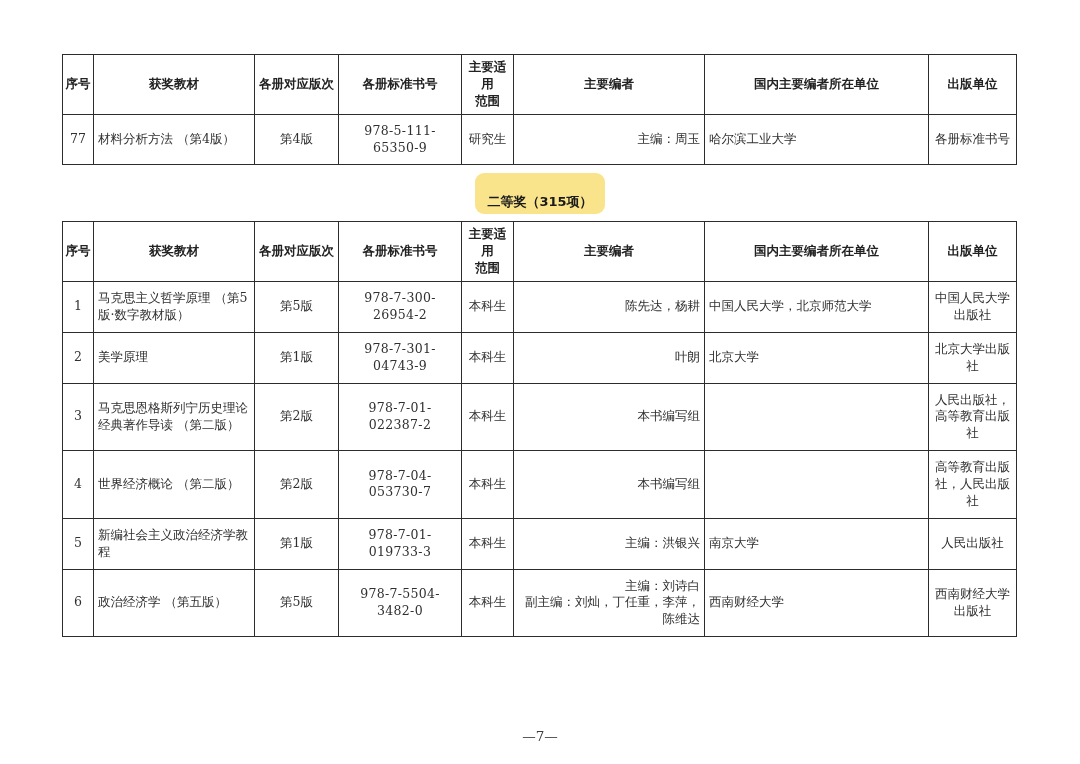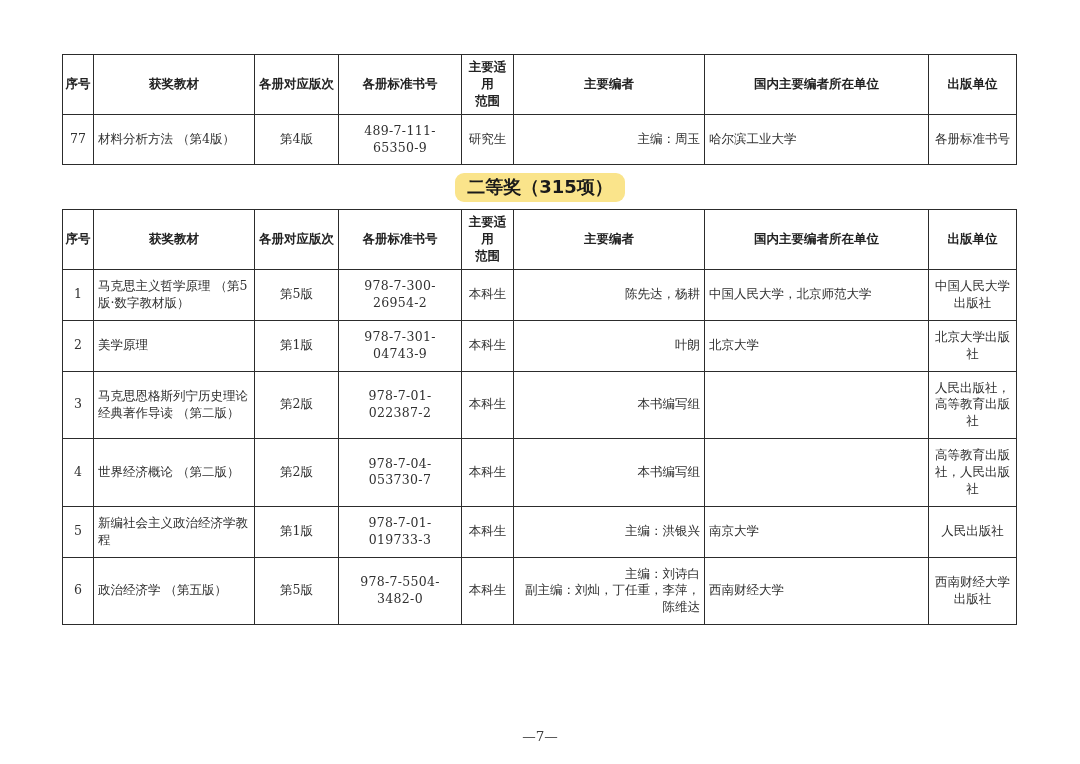--- a/index.html
+++ b/index.html
@@ -47,25 +47,25 @@
   td.c-pub   { text-align: center; padding-left: 2px; padding-right: 2px; }
   .section-heading-wrap {
     width: 1080px;
     text-align: center;
     margin: 8px 0 7px 0;
   }
   .section-heading {
     display: inline-block;
     font-family: "DejaVu Sans", "Liberation Sans", sans-serif;
     font-weight: bold;
-    font-size: 18px;
+    font-size: 13px;
     color: #1a1a1a;
     background: #fae48b;
     border-radius: 9px;
-    padding: 2px 12px 3px 12px;
+    padding: 20px 12px 3px 12px;
   }
   .page-footer {
     position: absolute;
     left: 0; bottom: 20px;
     width: 1080px;
     text-align: center;
     font-size: 13.5px;
     color: #3c3c3c;
   }
 </style>
@@ -98,21 +98,21 @@
           <th>国内主要编者所在单位</th>
           <th>出版单位</th>
         </tr>
     </thead>
     <tbody>
 
         <tr>
           <td class="c-seq">77</td>
           <td class="c-title">材料分析方法 （第4版）</td>
           <td class="c-ed">第4版</td>
-          <td class="c-isbn">489-7-111-65350-9</td>
+          <td class="c-isbn">978-5-111-65350-9</td>
           <td class="c-scope">研究生</td>
           <td class="c-edit">主编：周玉</td>
           <td class="c-org">哈尔滨工业大学</td>
           <td class="c-pub">各册标准书号</td>
         </tr>
 
 
 
       </tbody>
   </table>

